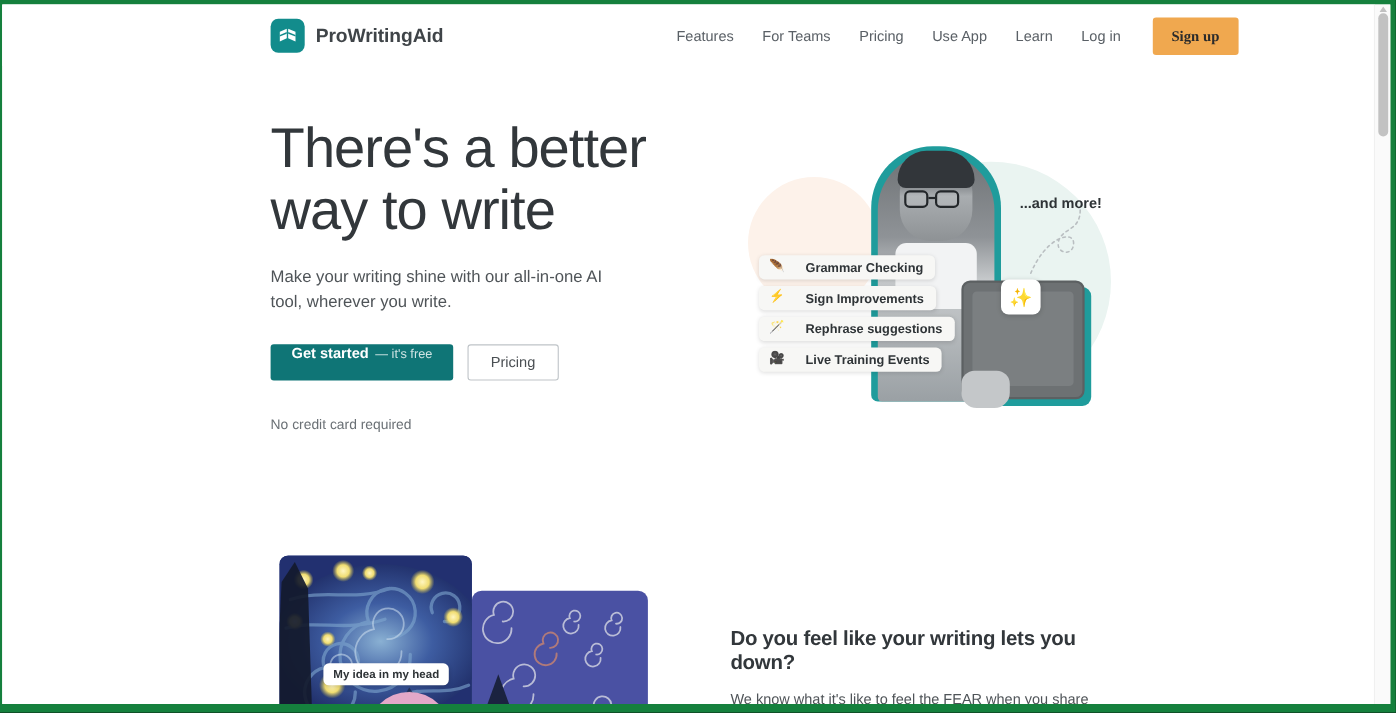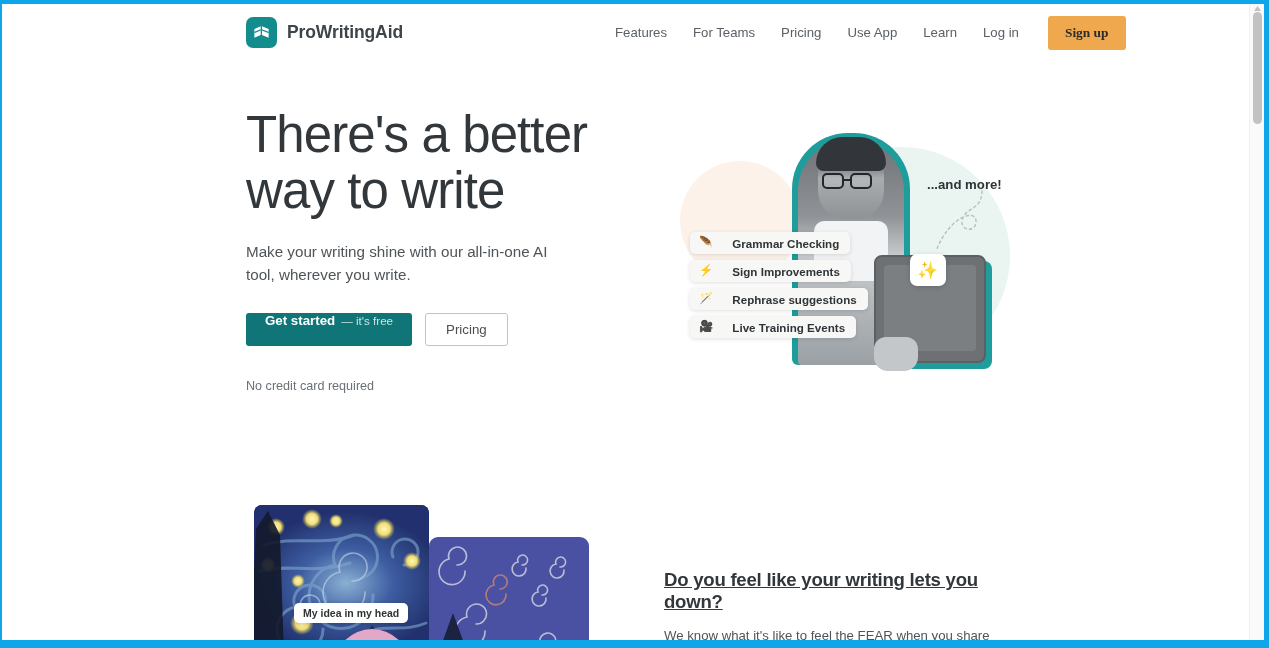--- a/index.html
+++ b/index.html
@@ -8,21 +8,21 @@
     width: 1269px; height: 648px;
     overflow: hidden;
     background: #000;
     font-family: "Liberation Sans", sans-serif;
   }
 
   
   #screen {
     position: relative;
     width: 1269px; height: 648px;
-    background: #0ea5e9;
+    background: #15803d;
   }
   #viewport {
     position: absolute;
     left: 2px; top: 4px;
     width: 1262px; height: 636px;
     background: #ffffff;
     overflow: hidden;
   }
 
   
@@ -360,21 +360,20 @@
   #sec2-text {
     position: absolute;
     left: 662px; top: 565px;
     width: 345px;
   }
   #sec2-title {
     font-size: 18.6px;
     font-weight: bold;
     color: #32373b;
     letter-spacing: -0.25px;
-    text-decoration: underline;
   }
   #sec2-body {
     margin-top: 13px;
     font-size: 13.2px;
     line-height: 20.5px;
     color: #4f5458;
   }
 </style>
 </head>
 <body>

